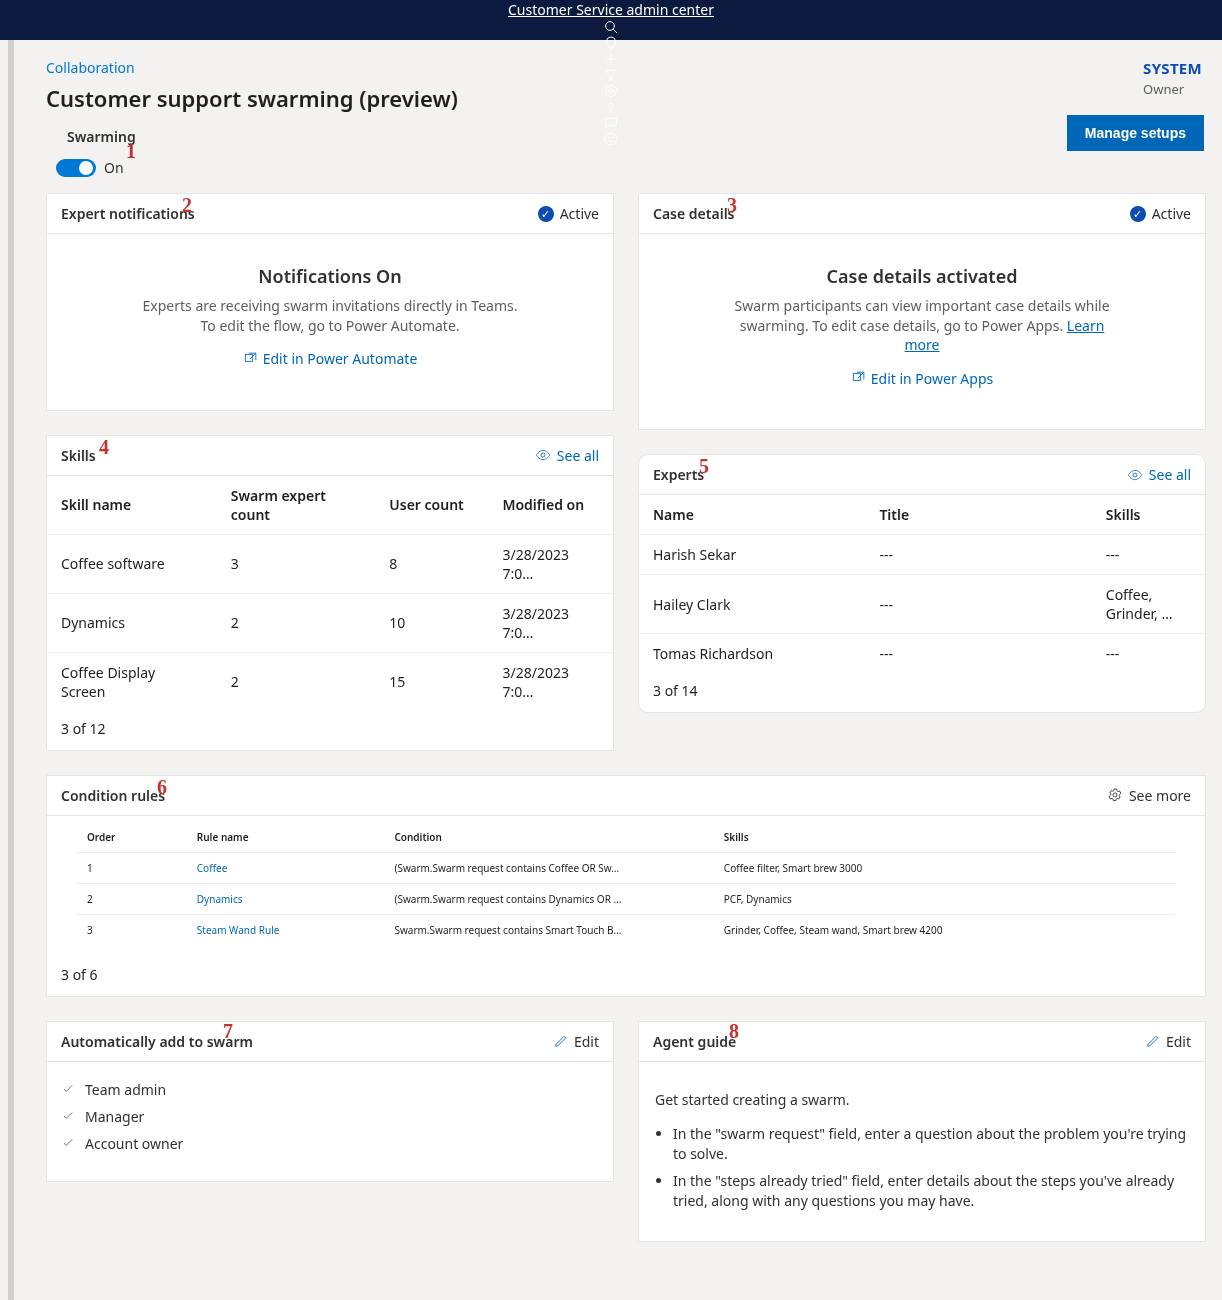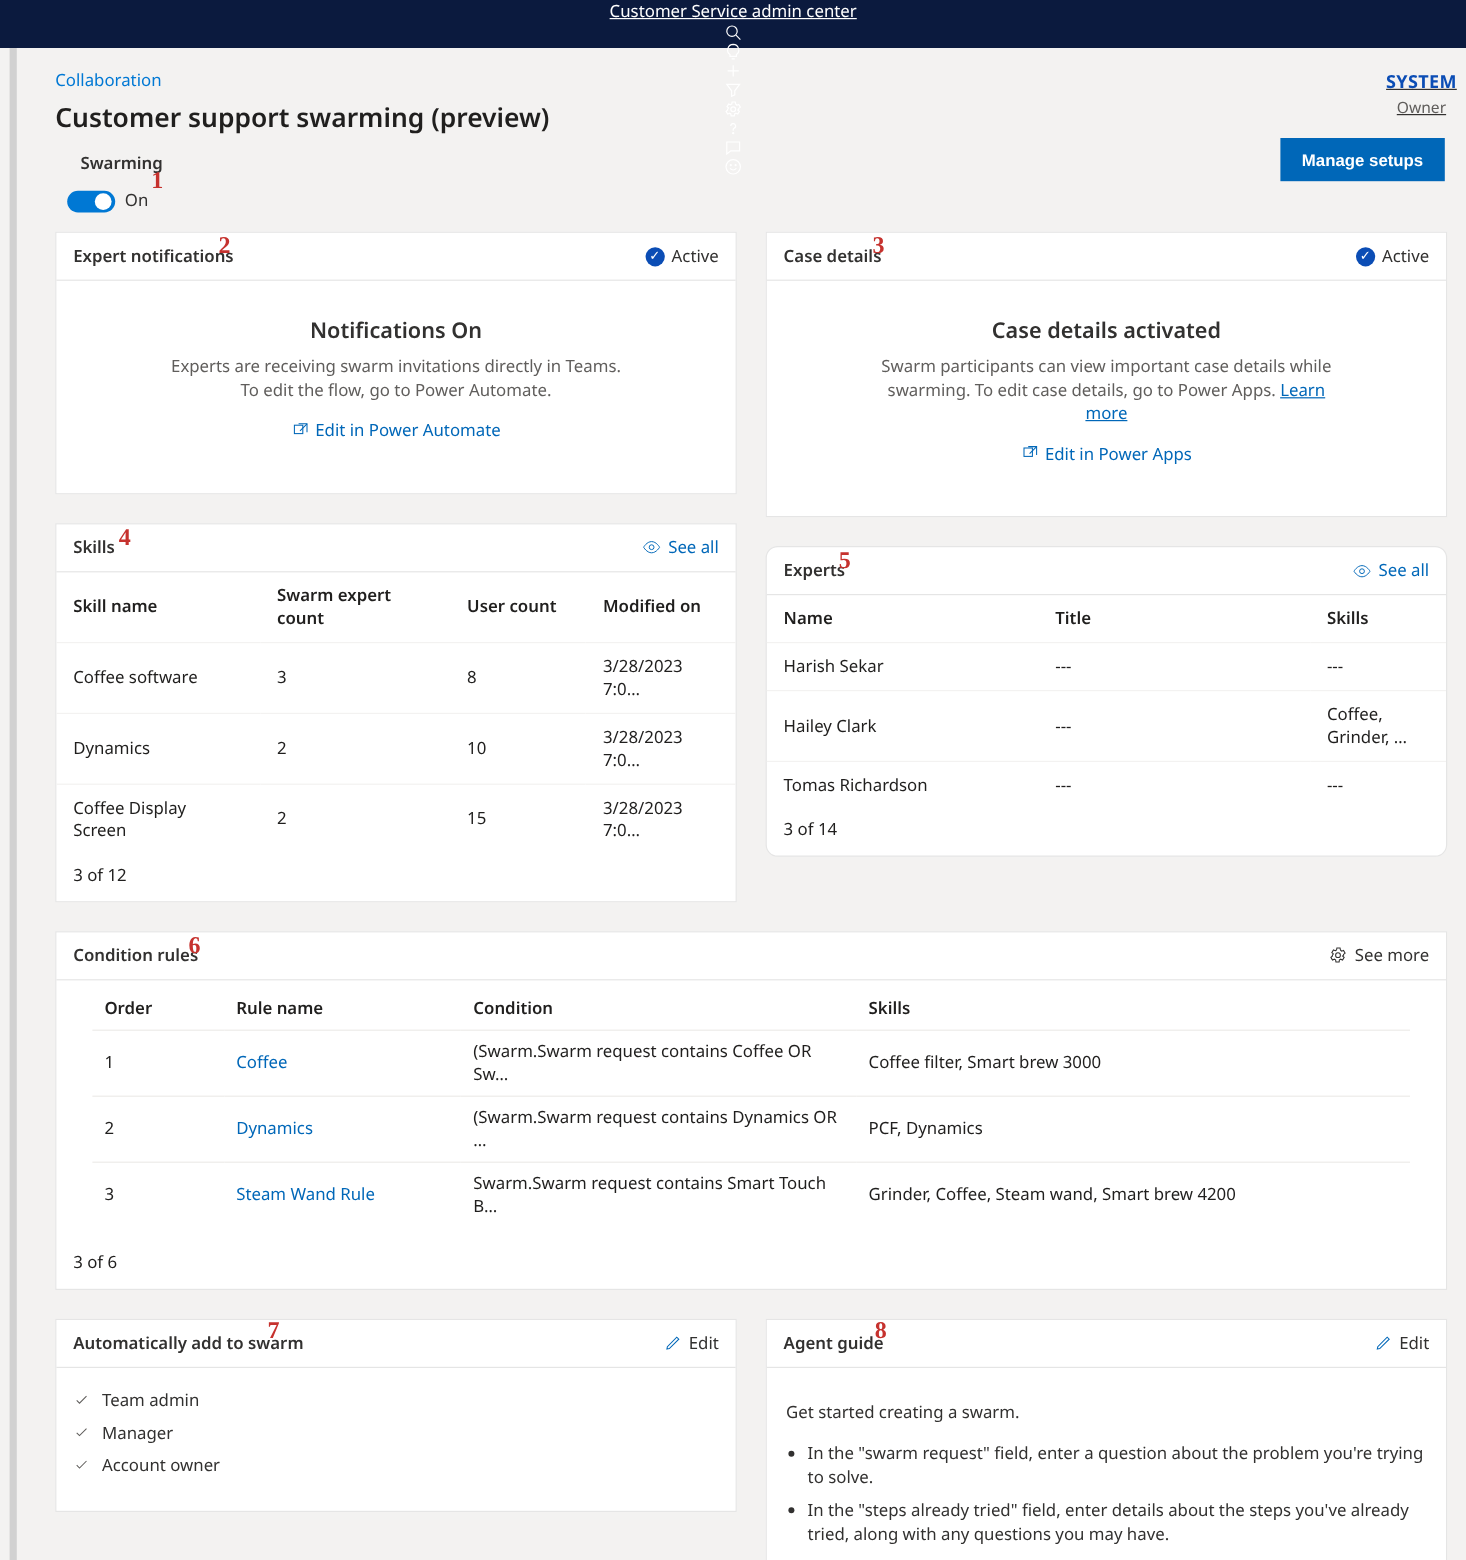--- a/index.html
+++ b/index.html
@@ -6,21 +6,21 @@
   html, body { margin: 0; padding: 0; font-family: "Segoe UI", -apple-system, system-ui, sans-serif; background: #f3f2f1; color: #323130; font-size: 14px; }
   .topbar { background: #0b1a3e; height: 40px; display: flex; align-items: center; padding: 0 8px; color: #fff; flex-direction: column; }
   .topbar .vbar { width: 1px; height: 24px; background: #2a3a60; margin: 0 8px; }
   .topbar .app-title { font-size: 14px; text-decoration: underline; }
   .topbar .spacer { flex: 1; }
   .topbar .tb-icon { width: 40px; height: 40px; display: flex; align-items: center; justify-content: center; color: #fff; cursor: pointer; }
   .topbar .tb-icon svg { width: 16px; height: 16px; stroke: #fff; fill: none; stroke-width: 1.5; }
   .page { padding: 18px 16px 40px 32px; position: relative; border-left: 6px solid #d1d1d1; margin-left: 8px; }
   .breadcrumb { color: #0078d4; font-size: 14px; margin-bottom: 6px; }
   .page-title { font-size: 22px; font-weight: 600; margin: 0 0 14px 0; color: #201f1e; }
-  .owner-block { position: absolute; right: 8px; top: 18px; text-align: center; text-decoration: underline; }
+  .owner-block { position: absolute; right: 20px; top: 18px; text-align: left; }
   .owner-block .owner-name { color: #0b4db5; font-weight: 700; font-size: 15px; letter-spacing: 0.3px; }
   .owner-block .owner-role { color: #605e5c; font-size: 13px; margin-top: 2px; }
   .topline { display: flex; align-items: center; margin-bottom: 12px; }
   .swarming-label { font-weight: 600; margin-left: 21px; }
   .toggle { width: 40px; height: 18px; background: #0078d4; border-radius: 9px; position: relative; margin-left: 10px; }
   .toggle::after { content: ""; position: absolute; right: 3px; top: 2px; width: 14px; height: 14px; background: #fff; border-radius: 50%; }
   .toggle-state { margin-left: 8px; color: #323130; }
   .manage-btn { position: absolute; right: 18px; top: 75px; background: #0067b8; color: #fff; border: none; padding: 10px 18px; font-size: 14px; font-weight: 600; cursor: pointer; }
   .columns { display: flex; gap: 24px; margin-top: 6px; flex-wrap: wrap; }
   .col { flex: 1; min-width: 420px; }
@@ -41,21 +41,21 @@
   .see-all { display: flex; align-items: center; gap: 6px; color: #0067b8; cursor: pointer; font-size: 14px; }
   .see-all svg { width: 16px; height: 16px; stroke: #0067b8; fill: none; stroke-width: 1.2; }
   table.data { width: 100%; border-collapse: collapse; font-size: 14px; }
   table.data th { text-align: left; font-weight: 600; padding: 10px 14px; color: #201f1e; }
   table.data td { padding: 10px 14px; color: #201f1e; border-top: 1px solid #f3f2f1; }
   table.data thead tr { border-bottom: 1px solid #e5e5e5; }
   .table-footer { padding: 8px 14px 12px; color: #201f1e; }
   .wide-card { width: 100%; }
   .wide-card .card-header .right svg { width: 16px; height: 16px; stroke: #323130; stroke-width: 1.3; fill: none; }
   .rules-table-wrap { padding: 6px 30px 12px 30px; }
-  table.rules { width: 100%; border-collapse: collapse; font-size: 14px; }
+  table.rules { width: 100%; border-collapse: collapse; font-size: 10px; }
   table.rules th { text-align: left; font-weight: 600; padding: 8px 10px; color: #201f1e; }
   table.rules td { padding: 8px 10px; border-top: 1px solid #edebe9; color: #201f1e; }
   table.rules td .rule-link { color: #0067b8; }
   .edit-link { display: flex; align-items: center; gap: 6px; color: #323130; cursor: pointer; font-size: 14px; }
   .edit-link svg { width: 14px; height: 14px; stroke: #0067b8; fill: none; stroke-width: 1.5; }
   .auto-list { padding: 14px 10px 24px 10px; text-align: left; }
   .auto-list .item { display: flex; align-items: center; gap: 10px; padding: 4px 4px; color: #323130; text-align: center; }
   .auto-list .item svg { width: 14px; height: 14px; stroke: #605e5c; fill: none; stroke-width: 1.5; }
   .guide-body { padding: 14px 16px 20px 16px; text-align: left; color: #323130; font-size: 14px; line-height: 1.45; }
   .guide-body ul { margin: 6px 0 10px 18px; padding: 0; }

